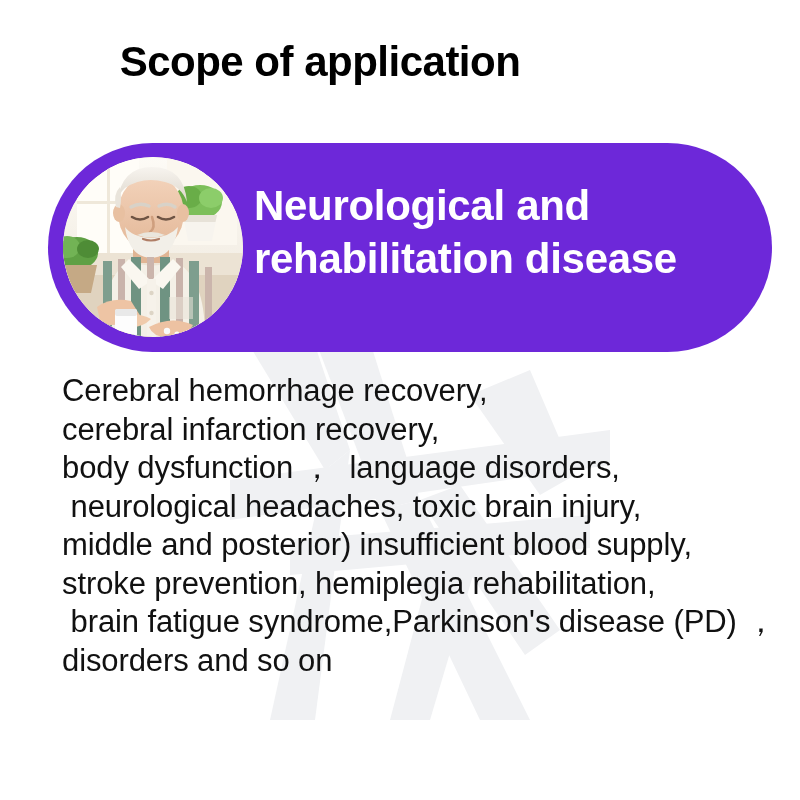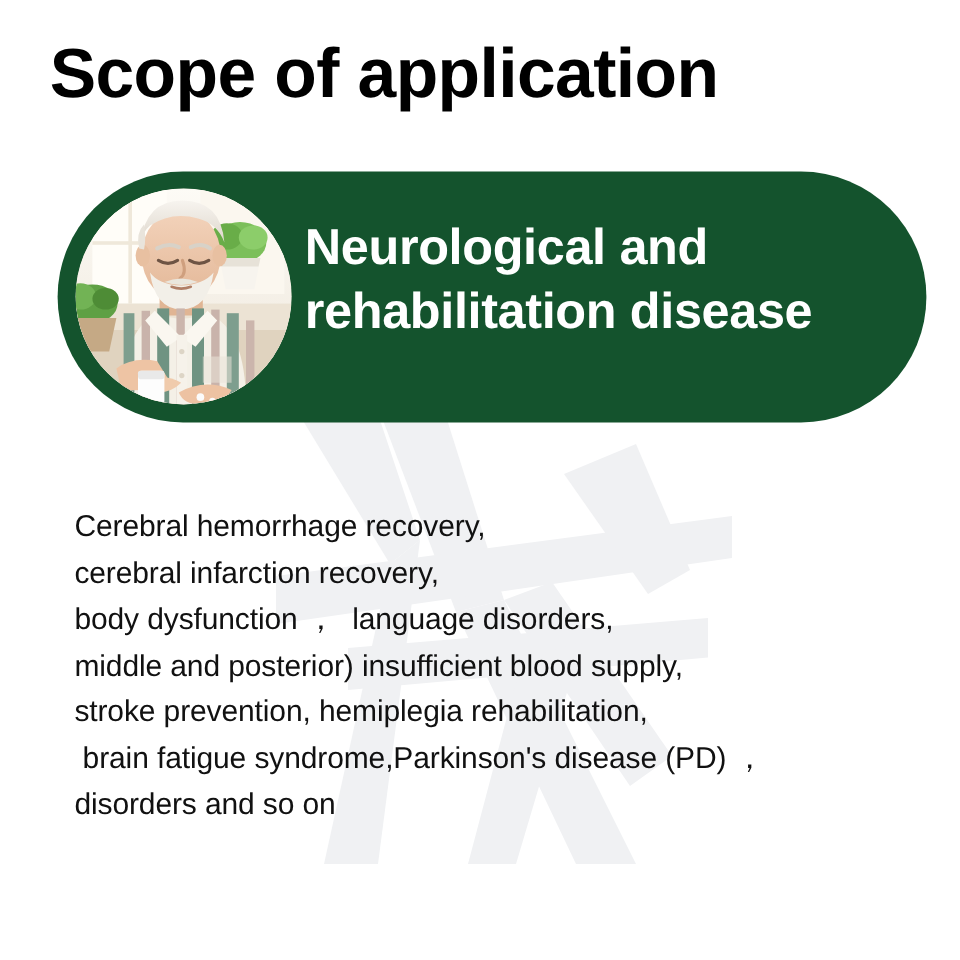--- a/index.html
+++ b/index.html
@@ -33,21 +33,21 @@
     opacity: 1;
   }
 
   
   #page-title {
     position: absolute;
     left: 0;
     top: 28px;
     width: 640px;
     text-align: center;
-    font-size: 58px;
+    font-size: 42px;
     line-height: 68px;
     font-weight: bold;
     color: #000000;
     letter-spacing: -0.5px;
     z-index: 3;
     white-space: nowrap;
   }
 
   
   #banner {
@@ -88,24 +88,23 @@
   #banner-title .bline { display: block; white-space: nowrap; }
 
   
   #body-text {
     position: absolute;
     left: 62px;
     top: 372px;
     width: 730px;
     z-index: 3;
     color: #111111;
-    font-size: 25px;
+    font-size: 31px;
     line-height: 38.5px;
     letter-spacing: -0.1px;
-    margin-top: 48px;
   }
   #body-text .tline {
     display: block;
     white-space: pre;
   }
 </style>
 </head>
 <body>
 
 <div id="page">
@@ -119,21 +118,21 @@
       <polygon points="150,210 190,200 300,420 250,420" fill="#f0f1f3"></polygon>
       <polygon points="190,200 230,185 330,330 295,355" fill="#f0f1f3"></polygon>
       <polygon points="240,95 300,70 345,175 310,195" fill="#f0f1f3"></polygon>
       <polygon points="60,240 360,215 360,248 60,275" fill="#f0f1f3"></polygon>
       <polygon points="205,250 255,235 200,420 160,420" fill="#f0f1f3"></polygon>
     </g>
   </svg>
 
   <div id="page-title">Scope of application</div>
 
-  <div id="banner" style="background: #14532d;">
+  <div id="banner" style="background: #6d28d9;">
 
     <div id="banner-photo">
       <svg class="photo-svg" viewBox="0 0 180 180" xmlns="http://www.w3.org/2000/svg" aria-hidden="true">
         <defs>
           <clipPath id="circClip">
               <circle cx="90" cy="90" r="90"></circle>
             </clipPath>
           <linearGradient id="bgWin" x1="0" y1="0" x2="0" y2="1">
             <stop offset="0%" stop-color="#fdfbf6"></stop>
             <stop offset="55%" stop-color="#f4efe6"></stop>
@@ -236,19 +235,20 @@
     <div id="banner-title" style="color: rgb(255, 255, 255);">
       <span class="bline">Neurological and</span>
       <span class="bline">rehabilitation disease</span>
     </div>
   </div>
 
   <div id="body-text" style="color: rgb(17, 17, 17);">
     <span class="tline">Cerebral hemorrhage recovery,</span>
     <span class="tline">cerebral infarction recovery,</span>
     <span class="tline">body dysfunction ，  language disorders,</span>
+    <span class="tline"> neurological headaches, toxic brain injury,</span>
     <span class="tline">middle and posterior) insufficient blood supply,</span>
     <span class="tline">stroke prevention, hemiplegia rehabilitation,</span>
     <span class="tline"> brain fatigue syndrome,Parkinson's disease (PD) ，</span>
     <span class="tline">disorders and so on</span>
   </div>
 
 </div>
 
 </body></html>

